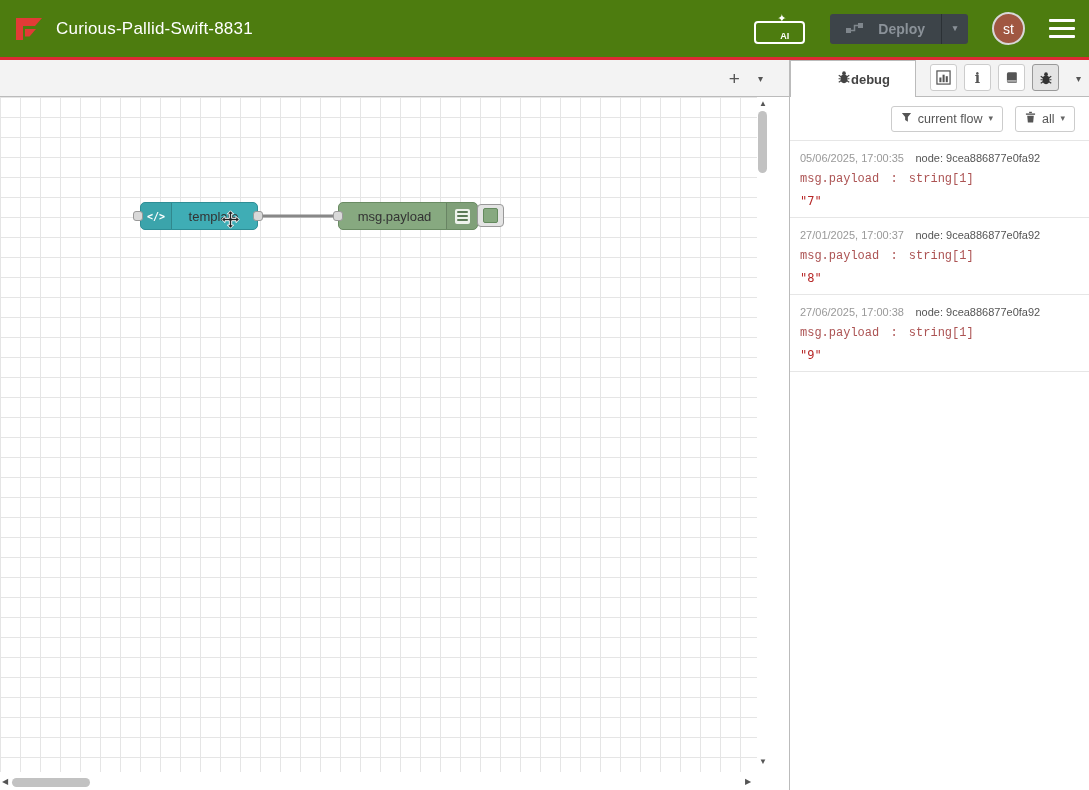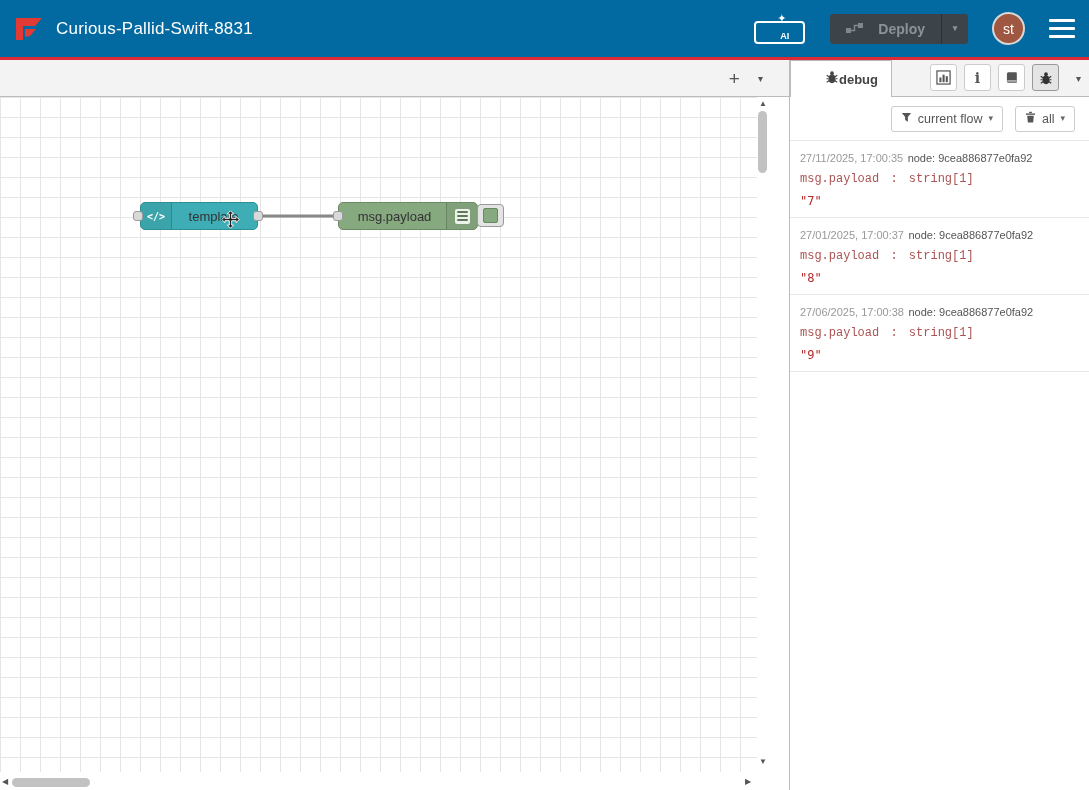--- a/index.html
+++ b/index.html
@@ -1,20 +1,20 @@
 <!DOCTYPE html>
 <html><head>
 <meta charset="utf-8">
 <style>
   html,body{margin:0;padding:0;overflow:hidden;}
   body{width:1089px;height:790px;font-family:"Liberation Sans",sans-serif;background:#fff;}
   .app{position:relative;width:1089px;height:790px;}
 
   
-  .header{position:absolute;top:0;left:0;right:0;height:57px;background:#0369a1;display:flex;align-items:center;padding:0 14px;box-sizing:border-box;}
+  .header{position:absolute;top:0;left:0;right:0;height:57px;background:#4d7c0f;display:flex;align-items:center;padding:0 14px;box-sizing:border-box;}
   .red-line{position:absolute;top:57px;left:0;right:0;height:3px;background:#df2935;}
   .logo{display:flex;align-items:center;}
   .title{color:#fff;font-size:17px;font-weight:500;margin-left:12px;letter-spacing:.2px;}
   .header-right{margin-left:auto;display:flex;align-items:center;gap:24px;}
   .ai-btn{position:relative;width:30px;height:32px;cursor:pointer;}
   .ai-sparkle{position:absolute;top:0;left:1px;color:#fff;font-size:11px;line-height:1;}
   .ai-box{position:absolute;right:1px;bottom:1px;width:19px;height:17px;border:2px solid #fff;border-radius:4px;color:#fff;font-size:9px;font-weight:bold;display:flex;align-items:flex-end;justify-content:flex-end;padding:1px 14px;box-sizing:content-box;}
   .deploy-btn{display:flex;align-items:stretch;height:30px;background:#3d4449;border-radius:3px;color:#8b9299;font-weight:bold;font-size:14px;overflow:hidden;}
   .deploy-main{display:flex;align-items:center;gap:14px;padding:0 16px;}
   .deploy-caret{width:26px;display:flex;align-items:center;justify-content:center;border-left:1px solid #2b3135;}
@@ -63,36 +63,36 @@
   .vs-down{position:absolute;top:660px;left:759px;font-size:8px;color:#555;cursor:pointer;}
   .hs-left{position:absolute;left:2px;top:680px;font-size:8px;color:#555;cursor:pointer;}
   .hs-thumb{position:absolute;left:12px;top:681px;width:78px;height:9px;background:#c2c2c2;border-radius:5px;cursor:pointer;}
   .hs-right{position:absolute;left:745px;top:680px;font-size:8px;color:#555;cursor:pointer;}
 
   .sidebar-resizer{position:absolute;left:770px;top:37px;width:19px;height:693px;cursor:col-resize;}
 
   
   .sidebar{position:absolute;left:789px;top:0;width:300px;height:730px;background:#fff;border-left:1px solid #bbb;box-sizing:border-box;}
   .sidebar-tabs{position:relative;height:37px;background:#f3f3f3;border-bottom:1px solid #bbb;box-sizing:border-box;}
-  .sidebar-tab-active{position:absolute;left:0;top:0;height:37px;width:102px;background:#fff;border:1px solid #bbb;border-bottom:none;box-sizing:border-box;display:flex;align-items:center;justify-content:center;cursor:pointer;padding-left:21px;}
+  .sidebar-tab-active{position:absolute;left:0;top:0;height:37px;width:126px;background:#fff;border:1px solid #bbb;border-bottom:none;box-sizing:border-box;display:flex;align-items:center;justify-content:center;cursor:pointer;padding-left:21px;}
   .sidebar-tab-label{font-size:13px;font-weight:bold;color:#444;}
   .sidebar-tab-icons{position:absolute;right:30px;top:4px;display:flex;gap:7px;}
   .icon-tab{width:27px;height:27px;background:#fff;border:1px solid #ccc;border-radius:3px;display:flex;align-items:center;justify-content:center;cursor:pointer;box-sizing:border-box;}
   .icon-tab.active{background:#e4e4e4;border-color:#999;}
   .info-glyph{font-family:"DejaVu Serif",serif;font-weight:bold;font-size:14px;color:#555;line-height:1;}
   .sidebar-caret{position:absolute;right:8px;top:13px;font-size:10px;color:#555;cursor:pointer;}
   .sidebar-toolbar{height:43px;display:flex;align-items:center;justify-content:flex-end;gap:12px;padding:0 14px;box-sizing:border-box;}
   .toolbar-btn{display:flex;align-items:center;gap:6px;height:26px;padding:0 9px;background:#fff;border:1px solid #ccc;border-radius:3px;color:#555;font-size:12.5px;font-family:"Liberation Sans",sans-serif;cursor:pointer;}
   .toolbar-btn .caret{color:#666;}
   .messages{position:absolute;top:80px;left:0;right:0;bottom:0;overflow:hidden;}
   .msg{border-bottom:1px solid #e6e6e6;padding:7px 10px 9px;background:#fff;}
   .msg:first-child{border-top:1px solid #e6e6e6;}
   .msg-meta{margin-bottom:6px;}
   .msg-ts{color:#999;font-size:11px;}
-  .msg-node{color:#555;font-size:11px;}
+  .msg-node{color:#555;font-size:11px;margin-left:7px;}
   .msg-path{font-family:Liberation Mono, monospace;font-size:12px;color:#ac5353;margin-bottom:8px;}
   .msg-path span{margin-right:4px;}
   .msg-value{font-family:"DejaVu Sans Mono",monospace;font-size:12px;color:#b72828;}
 </style>
 </head>
 <body>
 
 <div class="app">
 
   <header class="header">
@@ -255,21 +255,21 @@
           </span>
           <span>all</span>
           <span class="caret">▾</span>
         </button>
       </div>
 
       <div class="messages">
 
         <div class="msg">
           <div class="msg-meta">
-            <span class="msg-ts">27/11/2025, 17:00:35</span>
+            <span class="msg-ts">05/06/2025, 17:00:35</span>
             <span class="msg-node">node: 9cea886877e0fa92</span>
           </div>
           <div class="msg-path">
             <span>msg.payload</span>
             <span>:</span>
             <span>string[1]</span>
           </div>
           <div class="msg-value">"7"</div>
         </div>
 

